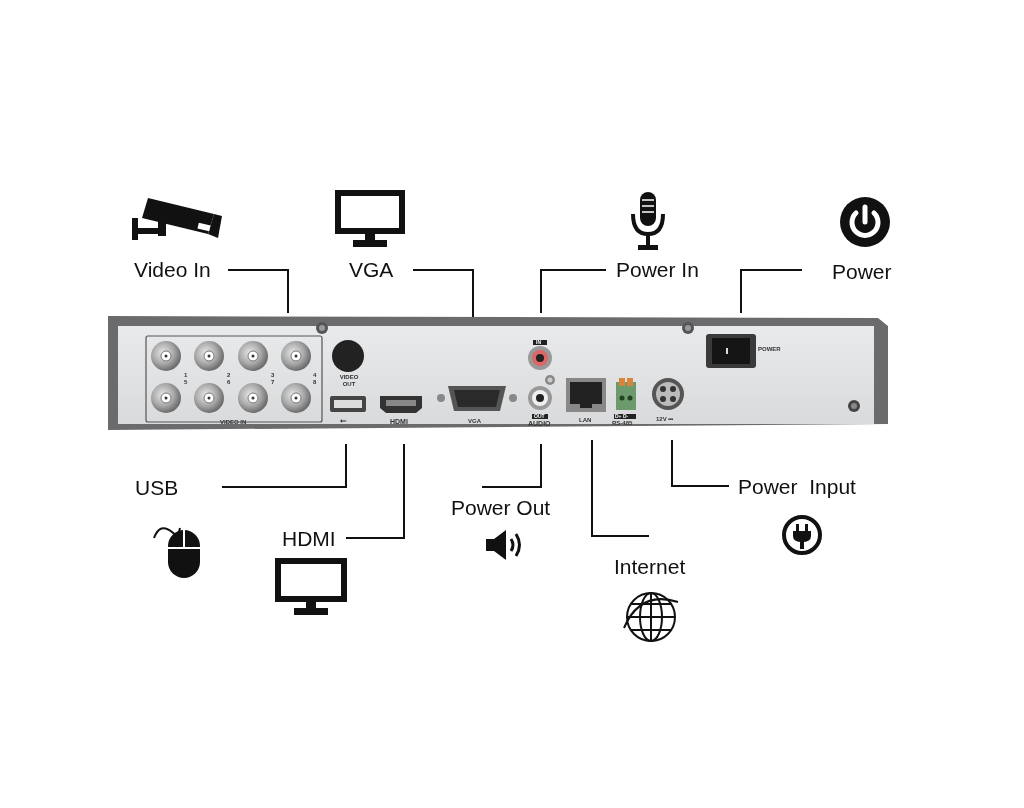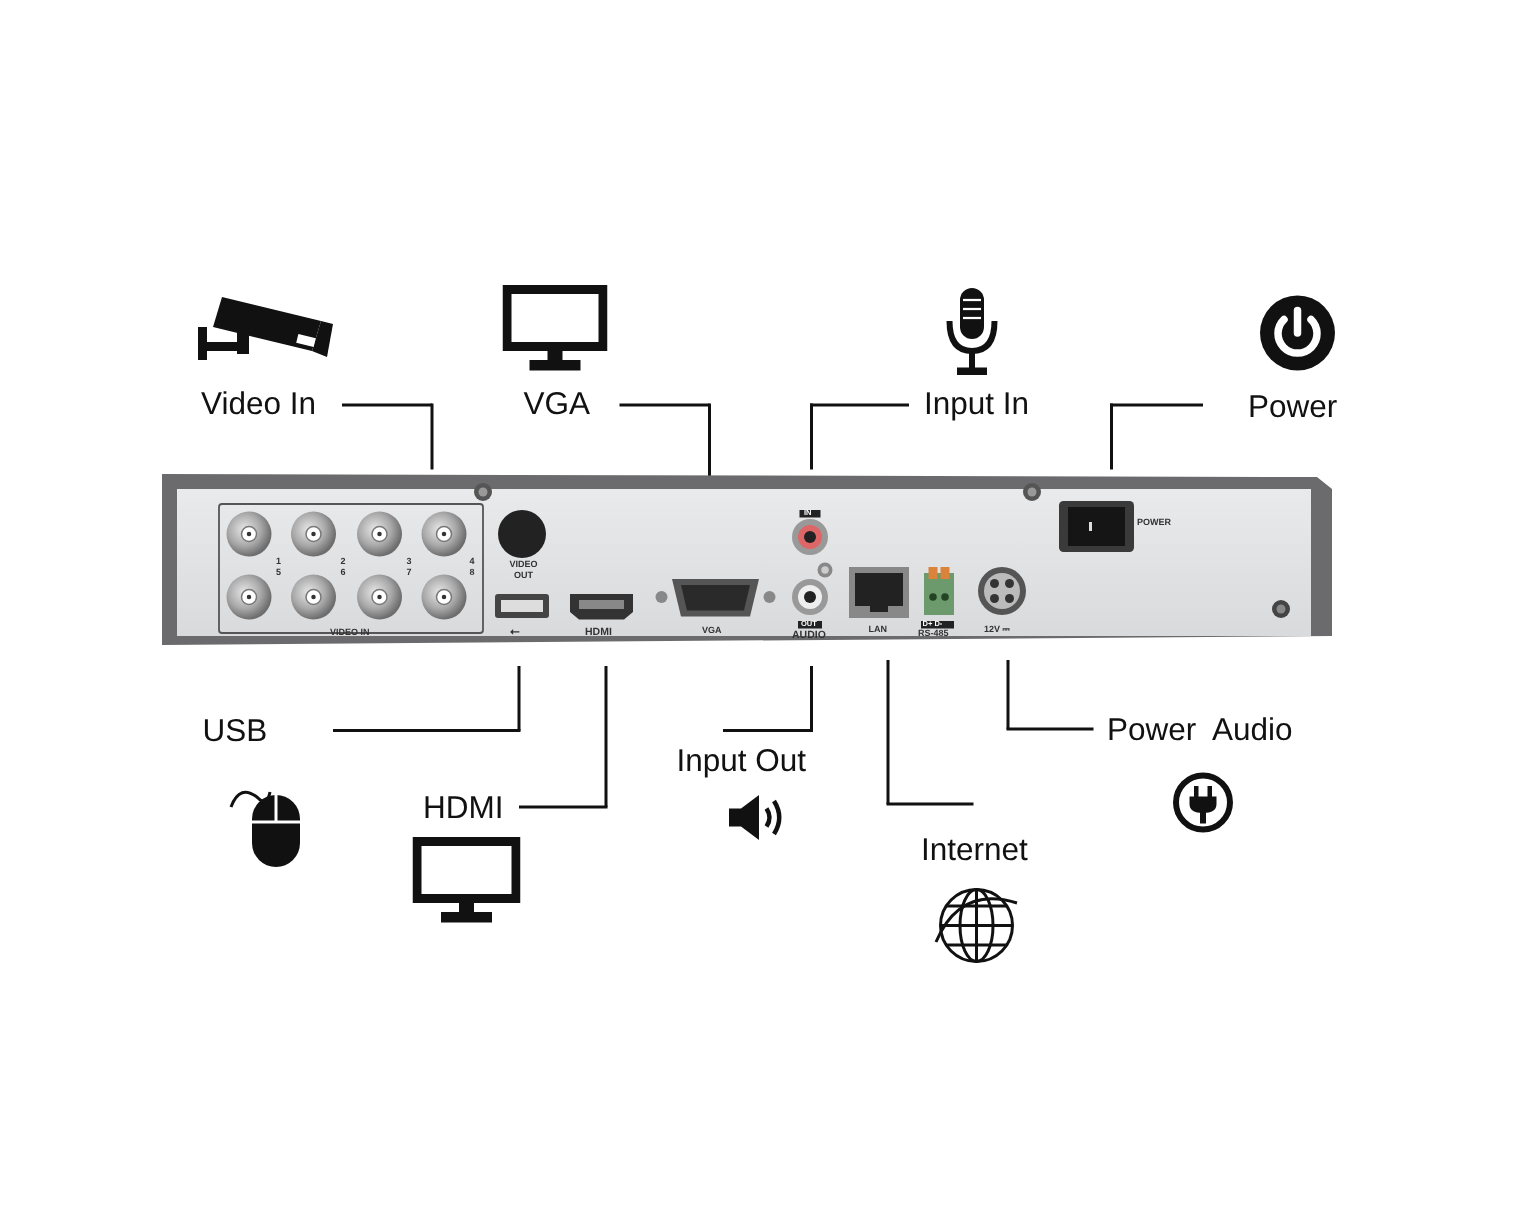--- a/index.html
+++ b/index.html
@@ -41,21 +41,21 @@
 </svg>
 
 <svg class="icon" style="left:838px;top:195px" width="54" height="54" viewBox="0 0 54 54">
   <circle cx="27" cy="27" r="25" fill="#111"></circle>
   <path d="M18 18 A13 13 0 1 0 36 18" fill="none" stroke="#fff" stroke-width="5" stroke-linecap="round"></path>
   <line x1="27" y1="12" x2="27" y2="27" stroke="#fff" stroke-width="5" stroke-linecap="round"></line>
 </svg>
 
 <div class="lbl" style="left:134px;top:258px">Video In</div>
 <div class="lbl" style="left:349px;top:258px">VGA</div>
-<div class="lbl" style="left:616px;top:258px">Input In</div>
+<div class="lbl" style="left:616px;top:258px">Power In</div>
 <div class="lbl" style="left:832px;top:260px">Power</div>
 
 <div class="line" style="left:228px;top:269px;width:60px;height:2px"></div>
 <div class="line" style="left:287px;top:269px;width:2px;height:44px"></div>
 <div class="line" style="left:413px;top:269px;width:60px;height:2px"></div>
 <div class="line" style="left:472px;top:269px;width:2px;height:98px"></div>
 <div class="line" style="left:540px;top:269px;width:66px;height:2px"></div>
 <div class="line" style="left:540px;top:269px;width:2px;height:44px"></div>
 <div class="line" style="left:740px;top:269px;width:62px;height:2px"></div>
 <div class="line" style="left:740px;top:269px;width:2px;height:44px"></div>
@@ -205,23 +205,23 @@
 <div class="line" style="left:346px;top:537px;width:59px;height:2px"></div>
 <div class="line" style="left:540px;top:444px;width:2px;height:43px"></div>
 <div class="line" style="left:482px;top:486px;width:60px;height:2px"></div>
 <div class="line" style="left:591px;top:440px;width:2px;height:96px"></div>
 <div class="line" style="left:591px;top:535px;width:58px;height:2px"></div>
 <div class="line" style="left:671px;top:440px;width:2px;height:46px"></div>
 <div class="line" style="left:671px;top:485px;width:58px;height:2px"></div>
 
 <div class="lbl" style="left:135px;top:476px">USB</div>
 <div class="lbl" style="left:282px;top:527px">HDMI</div>
-<div class="lbl" style="left:451px;top:496px">Input Out</div>
+<div class="lbl" style="left:451px;top:496px">Power Out</div>
 <div class="lbl" style="left:614px;top:555px">Internet</div>
-<div class="lbl" style="left:738px;top:475px;white-space:pre">Power  Audio</div>
+<div class="lbl" style="left:738px;top:475px;white-space:pre">Power  Input</div>
 
 <svg class="icon" style="left:150px;top:516px" width="56" height="64" viewBox="0 0 56 64">
   <path d="M4 22 Q10 6 22 16 Q28 22 30 12" fill="none" stroke="#111" stroke-width="2"></path>
   <rect x="18" y="14" width="32" height="48" rx="16" fill="#111"></rect>
   <line x1="34" y1="14" x2="34" y2="32" stroke="#fff" stroke-width="2"></line>
   <line x1="18" y1="32" x2="50" y2="32" stroke="#fff" stroke-width="2"></line>
 </svg>
 
 <svg class="icon" style="left:275px;top:558px" width="72" height="60" viewBox="0 0 72 60">
   <rect x="3" y="3" width="66" height="38" fill="none" stroke="#111" stroke-width="6"></rect>

